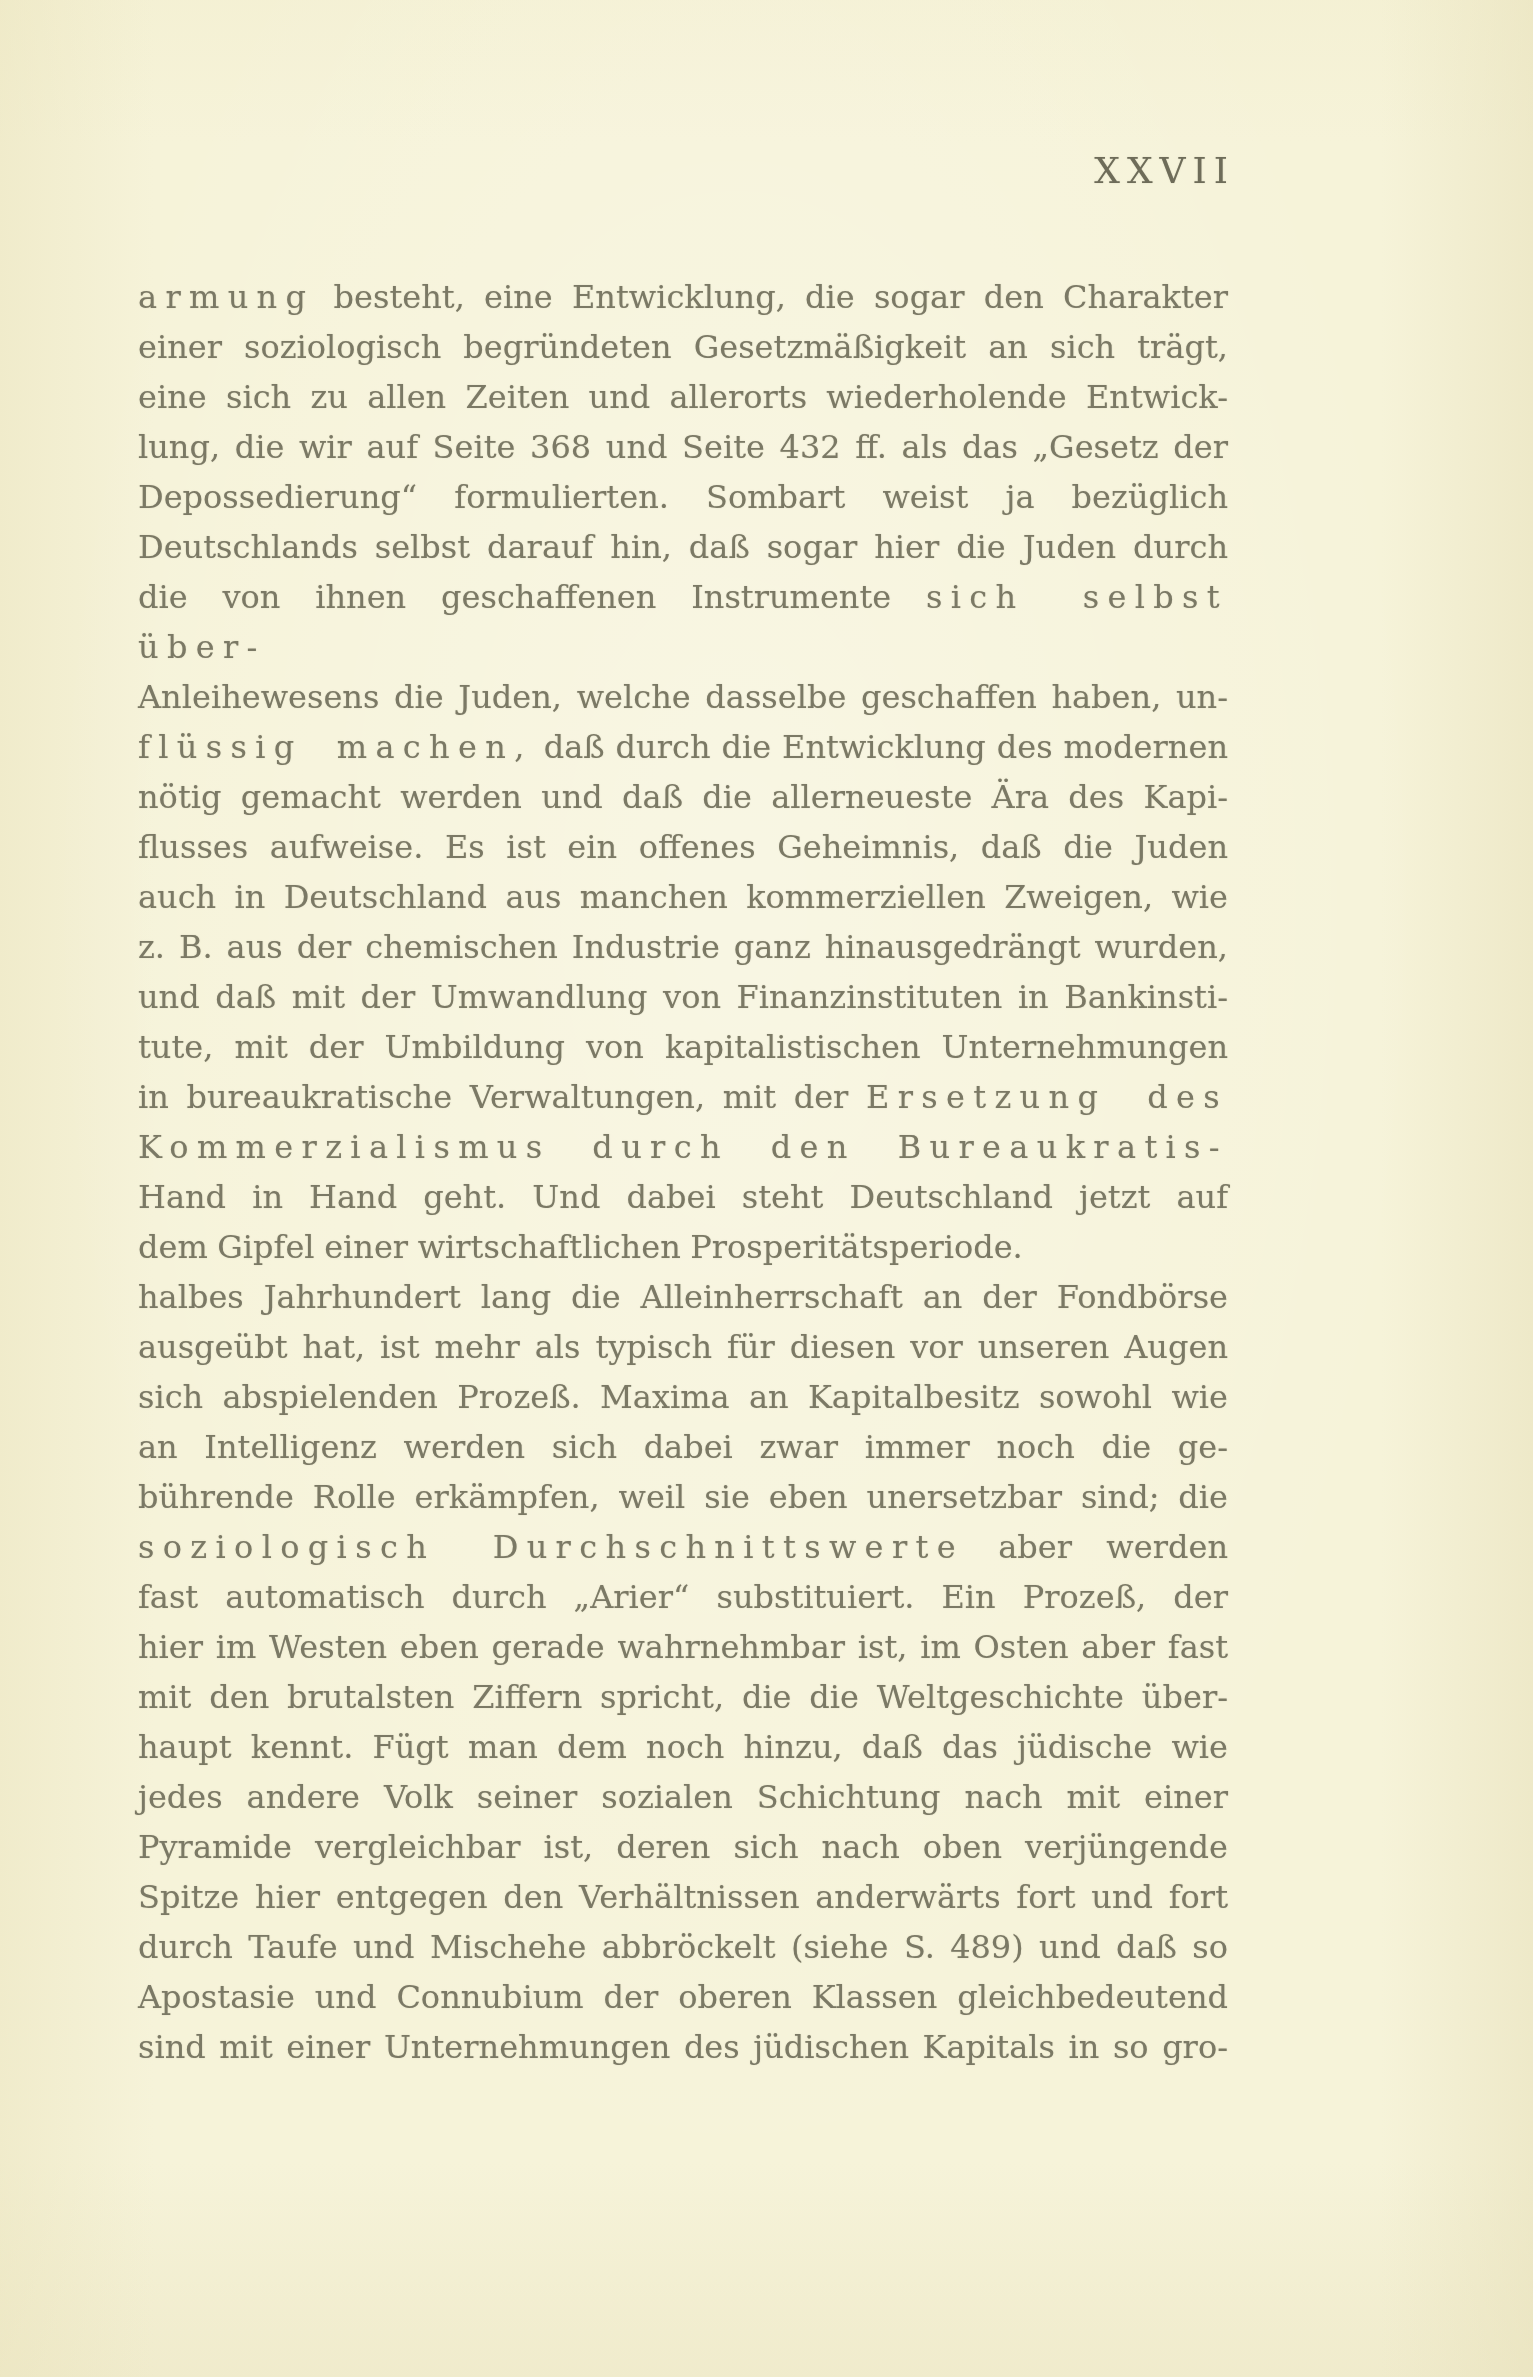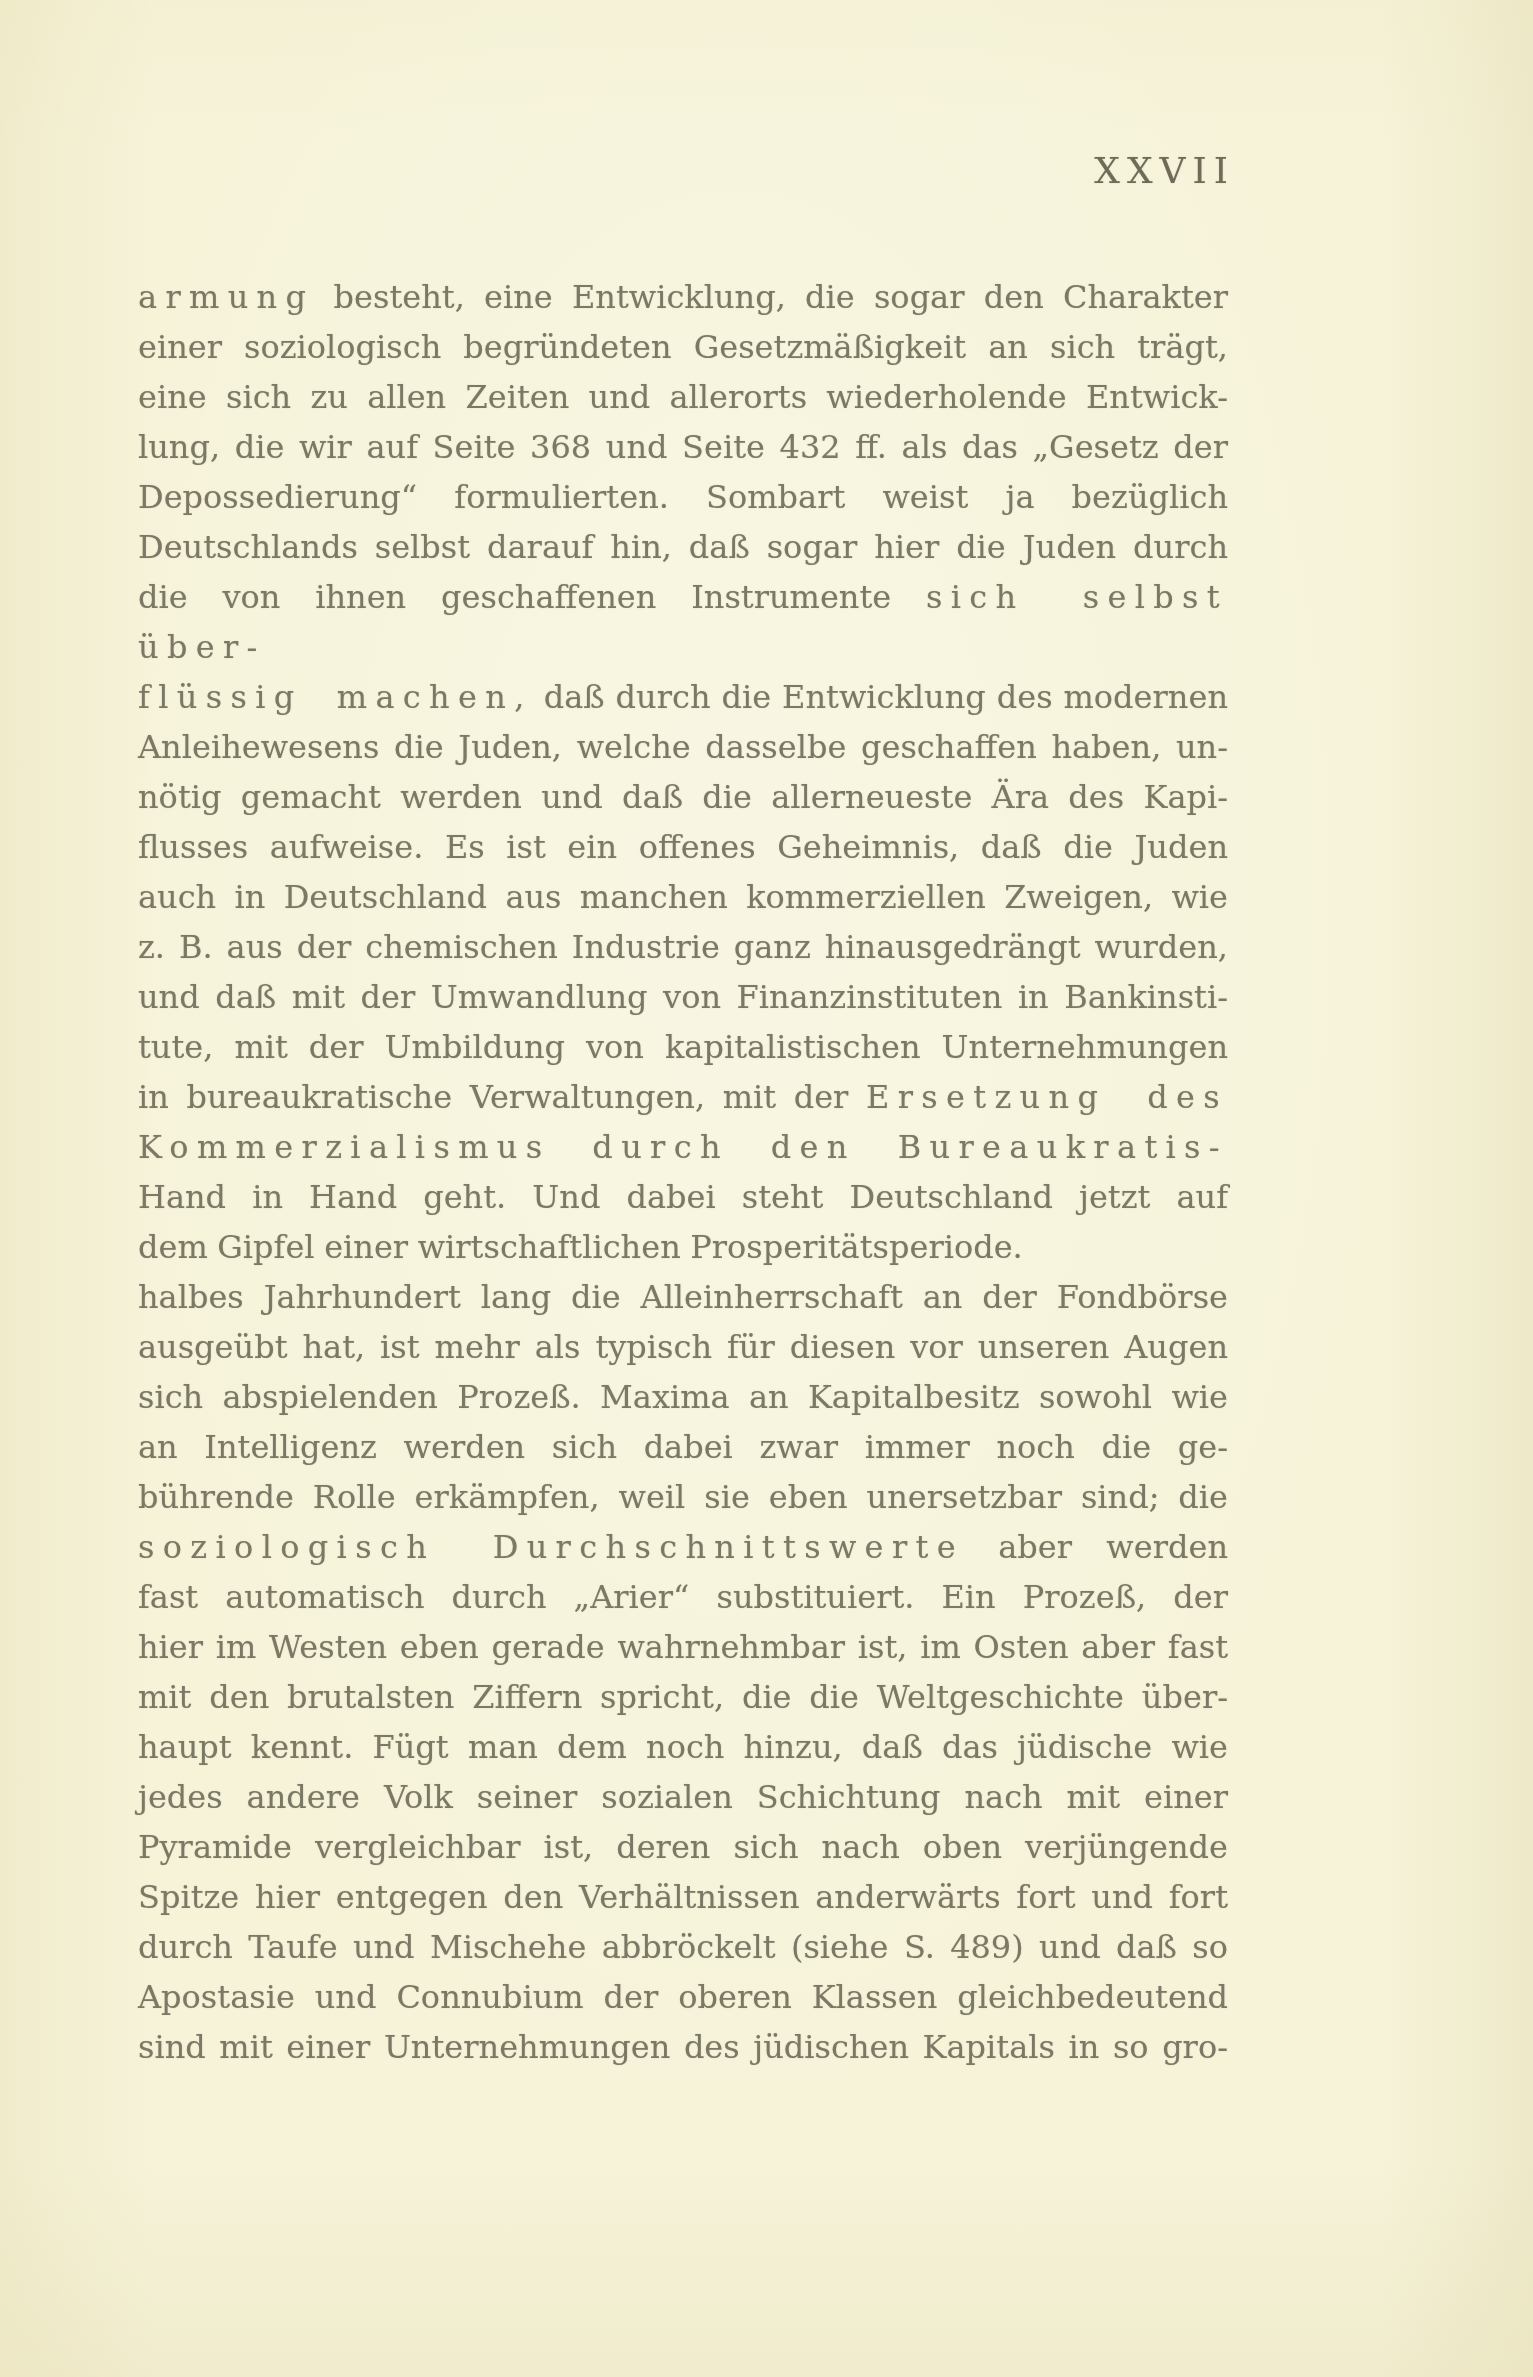--- a/index.html
+++ b/index.html
@@ -63,22 +63,22 @@
 <div class="page">
   <div class="folio">XXVII</div>
   <div class="text-block">
       <div class="line"><span class="sperr">armung</span><span class="seg"> besteht, eine Entwicklung, die sogar den Charakter</span></div>
       <div class="line"><span class="seg">einer soziologisch begründeten Gesetzmäßigkeit an sich trägt,</span></div>
       <div class="line"><span class="seg">eine sich zu allen Zeiten und allerorts wiederholende Entwick-</span></div>
       <div class="line"><span class="seg">lung, die wir auf Seite 368 und Seite 432 ff. als das „Gesetz der</span></div>
       <div class="line"><span class="seg">Depossedierung“ formulierten. Sombart weist ja bezüglich</span></div>
       <div class="line"><span class="seg">Deutschlands selbst darauf hin, daß sogar hier die Juden durch</span></div>
       <div class="line"><span class="seg">die von ihnen geschaffenen Instrumente </span><span class="sperr">sich selbst über-</span></div>
+      <div class="line"><span class="seg">Anleihewesens die Juden, welche dasselbe geschaffen haben, un-</span></div>
       <div class="line"><span class="sperr">flüssig machen,</span><span class="seg"> daß durch die Entwicklung des modernen</span></div>
-      <div class="line"><span class="seg">Anleihewesens die Juden, welche dasselbe geschaffen haben, un-</span></div>
       <div class="line"><span class="seg">nötig gemacht werden und daß die allerneueste Ära des Kapi-</span></div>
       <div class="line"><span class="seg">flusses aufweise. Es ist ein offenes Geheimnis, daß die Juden</span></div>
       <div class="line"><span class="seg">auch in Deutschland aus manchen kommerziellen Zweigen, wie</span></div>
       <div class="line"><span class="seg">z. B. aus der chemischen Industrie ganz hinausgedrängt wurden,</span></div>
       <div class="line"><span class="seg">und daß mit der Umwandlung von Finanzinstituten in Bankinsti-</span></div>
       <div class="line"><span class="seg">tute, mit der Umbildung von kapitalistischen Unternehmungen</span></div>
       <div class="line"><span class="seg">in bureaukratische Verwaltungen, mit der </span><span class="sperr">Ersetzung des</span></div>
       <div class="line"><span class="sperr">Kommerzialismus durch den Bureaukratis-</span></div>
       <div class="line"><span class="seg">Hand in Hand geht. Und dabei steht Deutschland jetzt auf</span></div>
       <div class="line no-just"><span class="seg">dem Gipfel einer wirtschaftlichen Prosperitätsperiode.</span></div>

